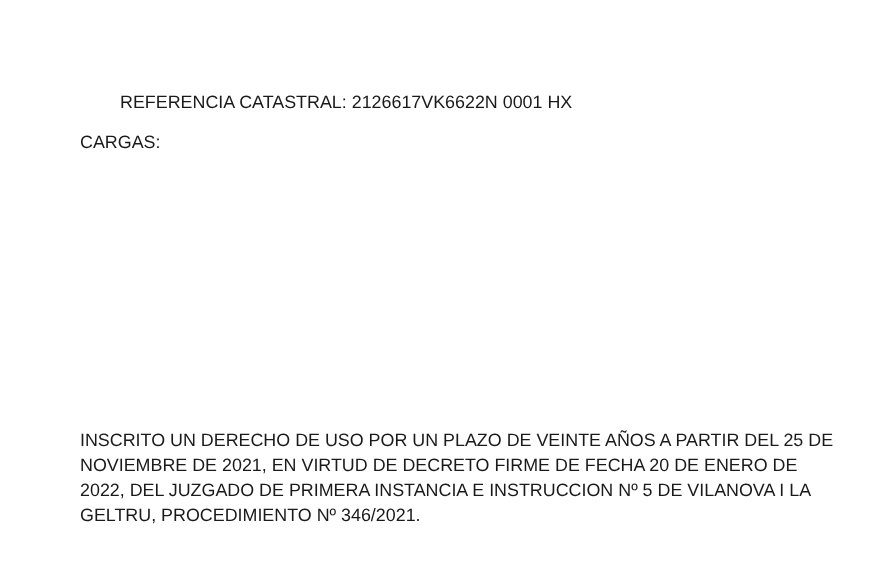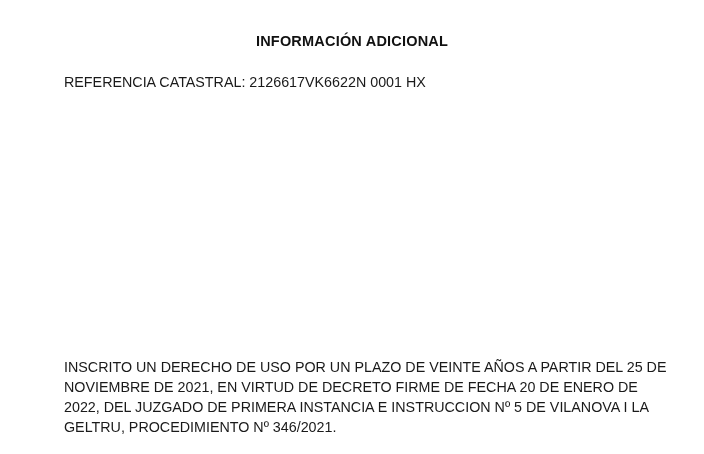--- a/index.html
+++ b/index.html
@@ -35,43 +35,45 @@
   }
   .block {
     position: absolute;
     left: 64px;
     width: 604px;
     font-size: 14.3px;
     line-height: 20px;
     color: #1a1a1a;
     text-align: left;
   }
-  .b-ref   { top: 72px; }
+  .b-ref   { top: 72px; margin-left: 32px; }
   .b-carg  { top: 104px; }
   .b-imp   { top: 137px; }
   .b-c1t   { top: 170px; }
   .b-c1b   { top: 203px; }
   .b-c2t   { top: 310px; }
-  .b-c2b   { top: 343px; margin-top: 14px; }
+  .b-c2b   { top: 343px; }
   .block p {
     margin: 0;
     padding: 0;
   }
 </style>
 </head>
 <body>
 
 <div class="page">
 
-  <div class="doc-title">INFORMACIÓN ADICIONAL</div>
 
   <div class="block b-ref">
     <p>REFERENCIA CATASTRAL: 2126617VK6622N 0001 HX</p>
   </div>
 
+  <div class="block b-carg">
+    <p>CARGAS:</p>
+  </div>
 
 
 
 
 
   <div class="block b-c2b">
     <p>INSCRITO UN DERECHO DE USO POR UN PLAZO DE VEINTE AÑOS A PARTIR DEL 25 DE NOVIEMBRE DE 2021, EN VIRTUD DE DECRETO FIRME DE FECHA 20 DE ENERO DE 2022, DEL JUZGADO DE PRIMERA INSTANCIA E INSTRUCCION Nº 5 DE VILANOVA I LA GELTRU, PROCEDIMIENTO Nº 346/2021.</p>
   </div>
 
 </div>

